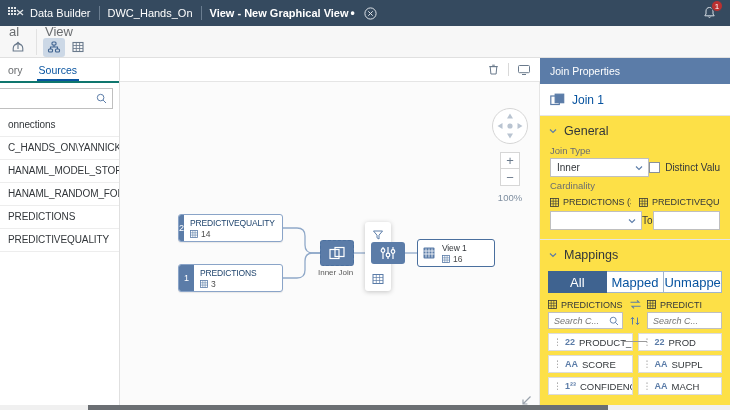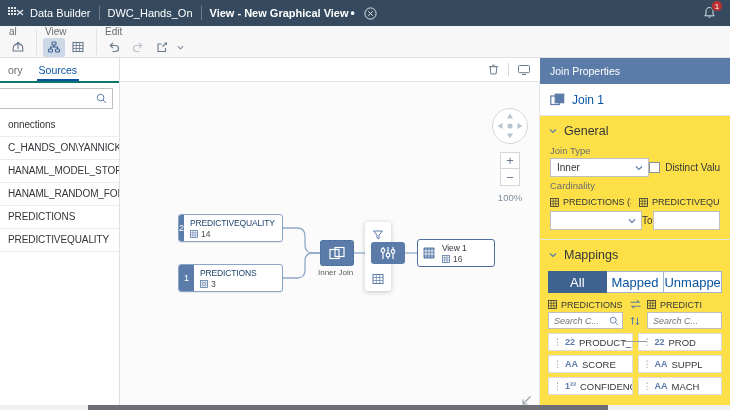--- a/index.html
+++ b/index.html
@@ -37,21 +37,21 @@
 
   
   .toolbar {
     height: 32px; background: #f7f7f7; border-bottom: 1px solid #e0e0e0;
     display: flex; align-items: flex-start; position: relative;
   }
   .tb-group { display: flex; flex-direction: column; height: 32px; position: relative; padding: 0 7px; }
   .tb-group + .tb-group::before {
     content: ""; position: absolute; left: 0; top: 3px; bottom: 3px; width: 1px; background: #e2e2e2;
   }
-  .tb-label { font-size: 10px; color: #6a6d70; height: 11px; line-height: 11px; padding-left: 2px; }
+  .tb-label { font-size: 13px; color: #6a6d70; height: 11px; line-height: 11px; padding-left: 2px; }
   .tb-icons { display: flex; align-items: center; gap: 2px; height: 20px; }
   .tb-btn {
     width: 22px; height: 19px; display: flex; align-items: center; justify-content: center;
     border-radius: 3px; cursor: pointer;
   }
   .tb-btn.active { background: #ccd8e6; }
   .tb-btn.disabled { opacity: .42; }
   .tb-chev { width: 11px; display:flex; align-items:center; justify-content:center; cursor:pointer;}
 
   
@@ -286,49 +286,20 @@
         </div>
         <div class="tb-btn">
           <svg width="14" height="14" viewBox="0 0 14 14">
             <rect x="2" y="2.5" width="10" height="9" fill="none" stroke="#6a7a8c" stroke-width="1.1"></rect>
             <path d="M2 5.5 H12 M2 8.5 H12 M5.3 2.5 V11.5 M8.6 2.5 V11.5" stroke="#6a7a8c" stroke-width=".85"></path>
           </svg>
         </div>
       </div>
     </div>
 
-    <div class="tb-group">
-      <span class="tb-label">Edit</span>
-      <div class="tb-icons">
-        <div class="tb-btn">
-          <svg width="14" height="14" viewBox="0 0 14 14">
-            <path d="M4 5.5 H8.5 a3 3 0 0 1 0 6 H5.5" fill="none" stroke="#6a7a8c" stroke-width="1.2"></path>
-            <path d="M6 3 L3.3 5.6 L6 8.1" fill="none" stroke="#6a7a8c" stroke-width="1.2"></path>
-          </svg>
-        </div>
-        <div class="tb-btn disabled">
-          <svg width="14" height="14" viewBox="0 0 14 14">
-            <path d="M10 5.5 H5.5 a3 3 0 0 0 0 6 H8.5" fill="none" stroke="#6a7a8c" stroke-width="1.2"></path>
-            <path d="M8 3 L10.7 5.6 L8 8.1" fill="none" stroke="#6a7a8c" stroke-width="1.2"></path>
-          </svg>
-        </div>
-        <div class="tb-btn">
-          <svg width="14" height="14" viewBox="0 0 14 14">
-            <path d="M9.5 3 H11.5 V5" fill="none" stroke="#6a7a8c" stroke-width="1.1"></path>
-            <path d="M7.5 6.5 L11.5 3" fill="none" stroke="#6a7a8c" stroke-width="1.1"></path>
-            <path d="M10.5 8 V11.5 H3 V4 H6.5" fill="none" stroke="#6a7a8c" stroke-width="1.1"></path>
-          </svg>
-        </div>
-        <div class="tb-chev">
-          <svg width="9" height="9" viewBox="0 0 9 9">
-              <path d="M1.8 3.2 L4.5 5.9 L7.2 3.2" fill="none" stroke="#8a95a0" stroke-width="1.1"></path>
-            </svg>
-        </div>
-      </div>
-    </div>
   </div>
 
   <div class="body">
 
     <div class="sidebar">
       <div class="sb-tabs">
         <div class="sb-tab">ory</div>
         <div class="sb-tab active">Sources</div>
       </div>
       <div class="sb-search-wrap">

